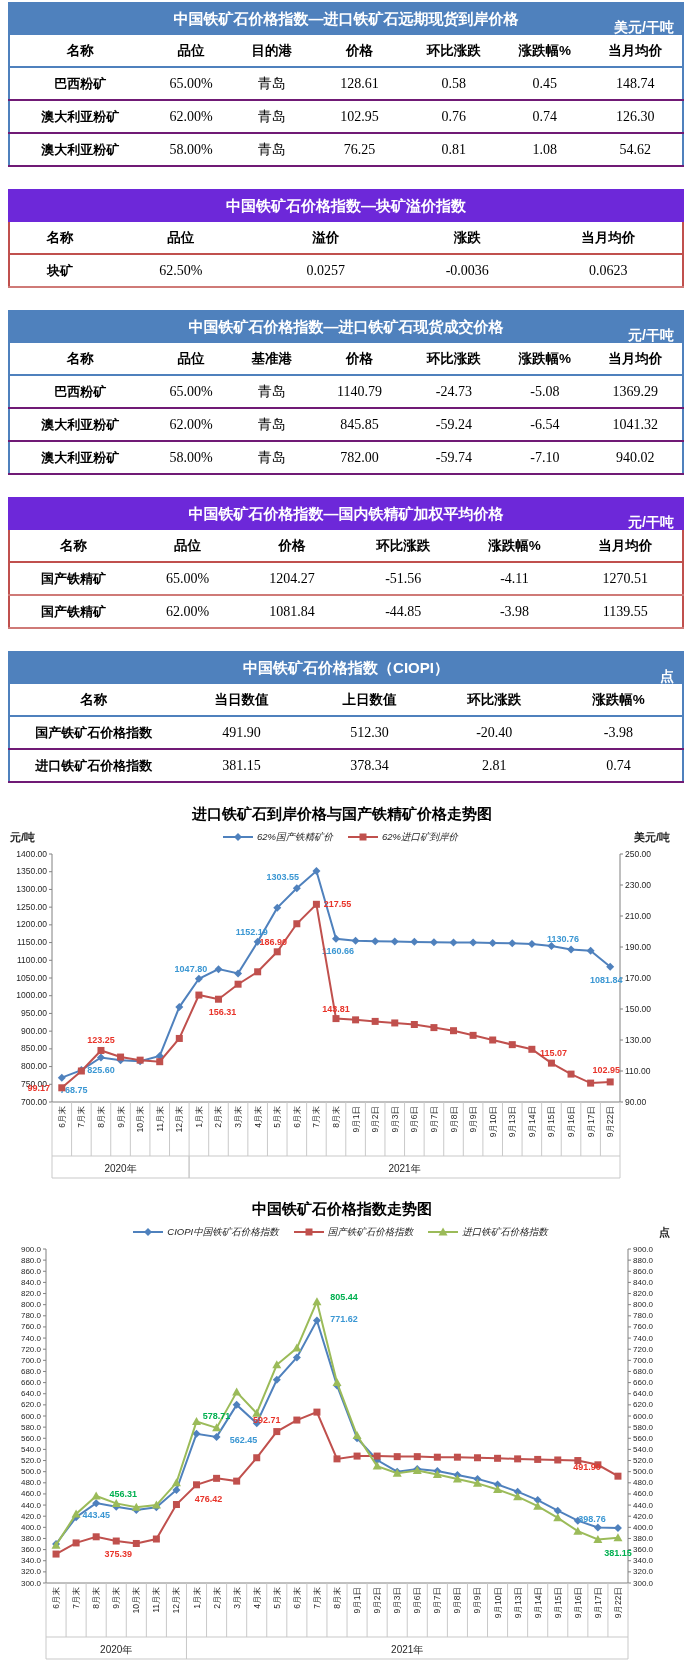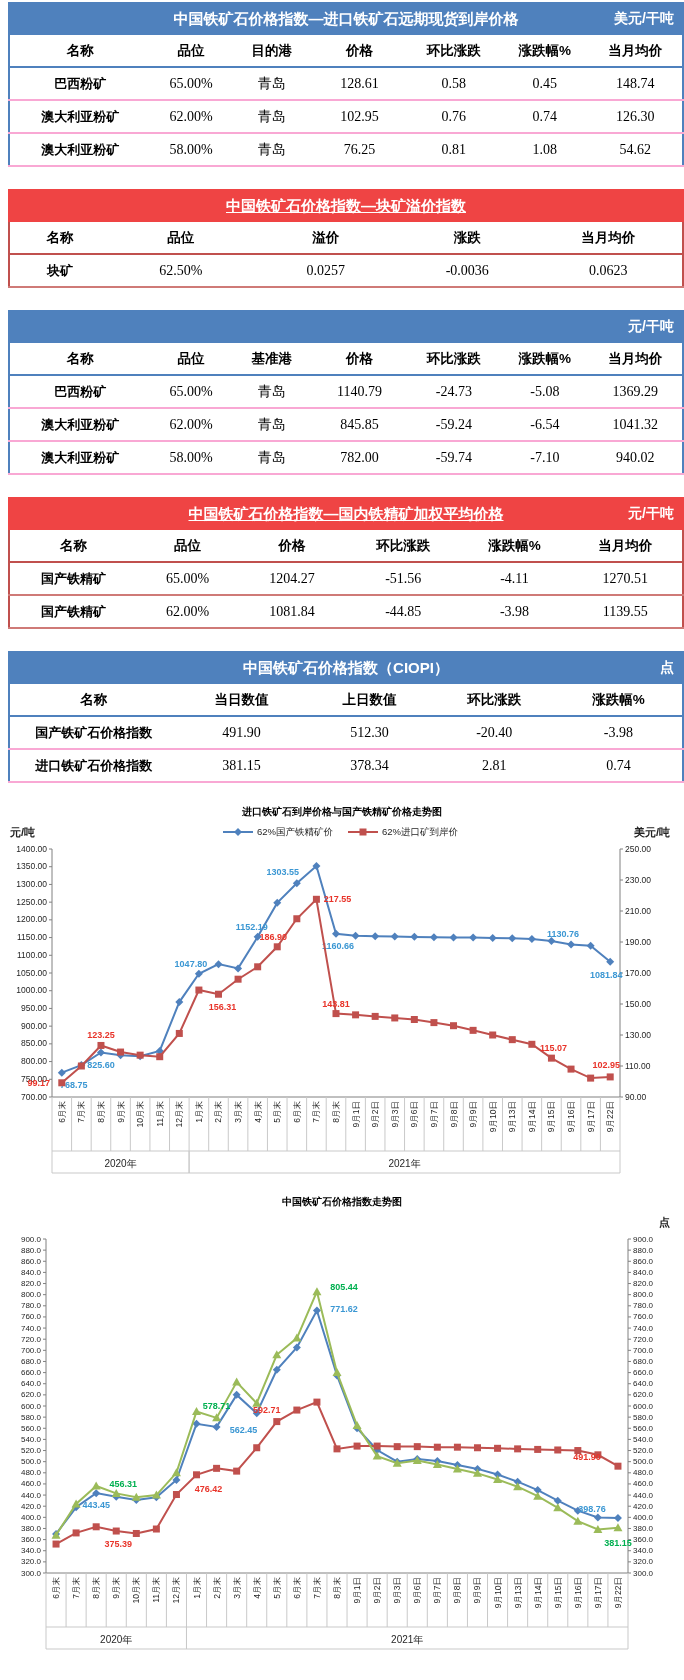--- a/index.html
+++ b/index.html
@@ -3,43 +3,43 @@
 <meta charset="utf-8">
 <style>
   html,body{margin:0;padding:0;background:#ffffff;}
   body{font-family:"Liberation Sans",sans-serif;color:#000;}
   .page{width:684px;margin:0;padding-top:2px;}
 
   
   .tbl{margin:0 0 22px 0;padding-left:8px;}
   .tbl-title{position:relative;height:33px;line-height:33px;text-align:center;
              color:#fff;font-weight:bold;font-size:15px;}
-  .tbl-title .u{position:absolute;right:10px;top:0;font-size:14px;}
+  .tbl-title .u{position:absolute;right:10px;top:9px;font-size:14px;}
   .theme-blue .tbl-title{background:#4f81bd;}
-  .theme-red  .tbl-title{background:#ef4444;text-decoration:underline;}
+  .theme-red  .tbl-title{background:#6d28d9;}
   .tbl table{width:100%;border-collapse:collapse;background:#fff;table-layout:fixed;}
   .theme-blue table{border:2px solid #4f81bd;border-top:0;}
   .theme-red  table{border:2px solid #c0504d;border-top:0;}
   .tbl th,.tbl td{height:31px;text-align:center;padding:0 2px;overflow:hidden;}
   .tbl th{font-size:13.5px;font-weight:bold;font-family:"Liberation Sans",sans-serif;}
   .tbl td{font-size:14px;font-family:"Liberation Serif",serif;}
   .tbl td:first-child{font-family:"Liberation Sans",sans-serif;font-weight:bold;font-size:13px;}
   .theme-blue th{border-bottom:2px solid #4f81bd;}
-  .theme-blue td{border-bottom:2px solid #f9a8d4;}
+  .theme-blue td{border-bottom:2px solid #701a75;}
   .theme-red  th{border-bottom:2px solid #c0504d;}
   .theme-red  td{border-bottom:2px solid #cf7a77;}
 
   
   .chart{margin:14px 0 4px 0;}
-  .chart-title{text-align:center;font-size:10px;font-weight:bold;margin:10px 0 4px 0;}
+  .chart-title{text-align:center;font-size:15px;font-weight:bold;margin:10px 0 4px 0;}
   .chart-head{display:flex;justify-content:space-between;align-items:center;
               padding:0 14px 0 10px;height:18px;}
   .axis-unit{font-size:11px;font-weight:bold;color:#222;min-width:40px;}
   .axis-unit.right{text-align:right;}
-  .legend{display:flex;gap:14px;justify-content:center;align-items:center;}
+  .legend{display:flex;gap:14px;justify-content:center;align-items:center;font-style:italic;}
   .lg-item{display:inline-flex;align-items:center;gap:3px;}
   .lg-txt{font-size:9.5px;color:#1f1f1f;}
   svg text{font-family:"Liberation Sans",sans-serif;}
 </style>
 </head>
 <body>
 
 <div class="page">
 
   <section class="tbl theme-blue">
@@ -129,20 +129,21 @@
             <td>0.0257</td>
             <td>-0.0036</td>
             <td>0.0623</td>
           </tr>
         </tbody>
       </table>
   </section>
 
   <section class="tbl theme-blue">
     <div class="tbl-title">
+      <span class="t">中国铁矿石价格指数—进口铁矿石现货成交价格</span>
       <span class="u">元/干吨</span>
     </div>
     <table>
         <colgroup>
           <col style="width: 21%;">
           <col style="width: 12%;">
           <col style="width: 12%;">
           <col style="width: 14%;">
           <col style="width: 14%;">
           <col style="width: 13%;">
@@ -494,20 +495,43 @@
           <text x="336" y="165.59449999999998" text-anchor="middle" font-size="9" fill="#e8342a" font-weight="bold">143.81</text>
           <text x="553.4482758620688" y="210.1415" text-anchor="middle" font-size="9" fill="#e8342a" font-weight="bold">115.07</text>
           <text x="606.2068965517241" y="226.92750000000004" text-anchor="middle" font-size="9" fill="#e8342a" font-weight="bold">102.95</text>
         </svg></div>
   </section>
 
   <section class="chart">
     <div class="chart-title">中国铁矿石价格指数走势图</div>
     <div class="chart-head">
       <span class="axis-unit left"></span>
+      <div class="legend">
+          <span class="lg-item">
+            <svg width="32" height="10">
+              <line x1="1" y1="5" x2="31" y2="5" stroke="#4f81bd" stroke-width="2"></line>
+              <path d="M16 1 L20 5 L16 9 L12 5 Z" fill="#4f81bd"></path>
+            </svg>
+            <span class="lg-txt">CIOPI中国铁矿石价格指数</span>
+          </span>
+          <span class="lg-item">
+            <svg width="32" height="10">
+              <line x1="1" y1="5" x2="31" y2="5" stroke="#c0504d" stroke-width="2"></line>
+              <rect x="12.5" y="1.5" width="7" height="7" fill="#c0504d"></rect>
+            </svg>
+            <span class="lg-txt">国产铁矿石价格指数</span>
+          </span>
+          <span class="lg-item">
+            <svg width="32" height="10">
+              <line x1="1" y1="5" x2="31" y2="5" stroke="#9bbb59" stroke-width="2"></line>
+              <path d="M16 0.5 L20.5 8.5 L11.5 8.5 Z" fill="#9bbb59"></path>
+            </svg>
+            <span class="lg-txt">进口铁矿石价格指数</span>
+          </span>
+        </div>
       <span class="axis-unit right">点</span>
     </div>
     <div class="chart-svg"><svg width="684" height="422" viewBox="0 0 684 422">
           <line x1="46" y1="8" x2="46" y2="342" stroke="#808080" stroke-width="1"></line>
           <line x1="628" y1="8" x2="628" y2="342" stroke="#808080" stroke-width="1"></line>
           <line x1="46" y1="342" x2="628" y2="342" stroke="#808080" stroke-width="1"></line>
           <line x1="43" y1="8" x2="46" y2="8" stroke="#808080" stroke-width="1"></line>
           <text x="41" y="10.5" text-anchor="end" font-size="8" fill="#262626">900.0</text>
           <line x1="43" y1="19.133333333333333" x2="46" y2="19.133333333333333" stroke="#808080" stroke-width="1"></line>
           <text x="41" y="21.633333333333333" text-anchor="end" font-size="8" fill="#262626">880.0</text>

